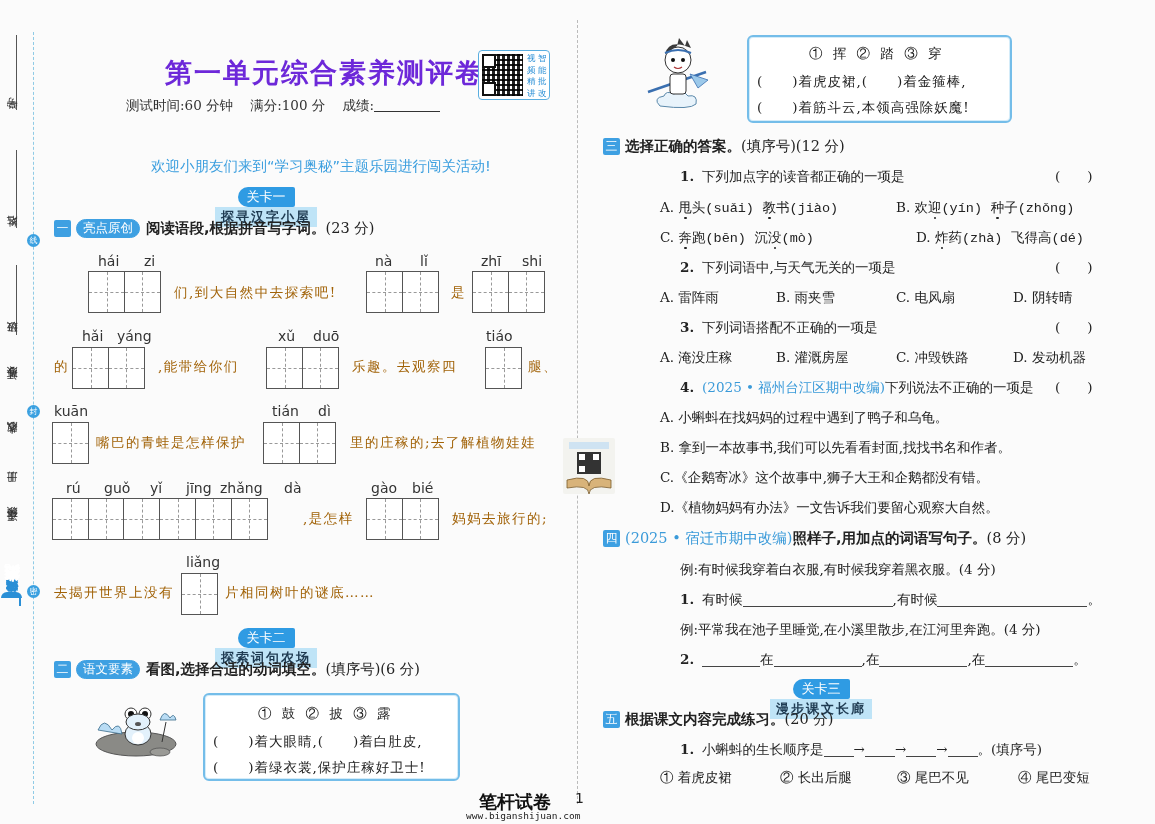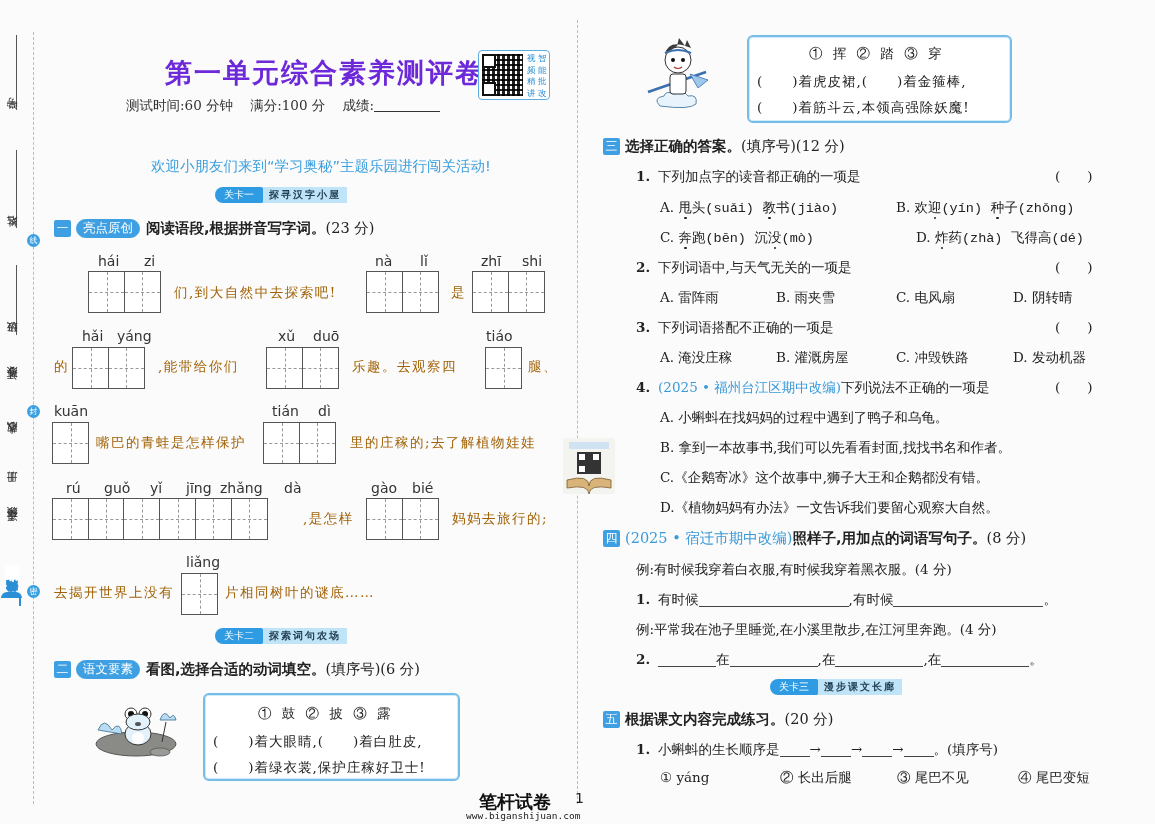--- a/index.html
+++ b/index.html
@@ -29,21 +29,21 @@
       repeating-linear-gradient(0deg, #222 0 2px, #fff 2px 5px);
       background-blend-mode: multiply; position: relative; }
   .qr .code::before, .qr .code::after { content: ""; position: absolute; width: 10px; height: 10px; border: 2.5px solid #111; background: #fff; }
   .qr .code::before { top: 0; left: 0; }
   .qr .code::after { bottom: 0; left: 0; }
   .qr .qt { font-family: "DejaVu Sans", sans-serif; color: #2a8fd6; font-size: 8.5px; line-height: 11px; width: 24px; display: flex; flex-wrap: wrap; padding-top: 2px; }
   .qr .qt span { width: 11px; text-align: center; }
 
   .welcome { left: 86px; top: 157px; width: 470px; text-align: center; font-family: "DejaVu Sans", sans-serif; color: #3c9fdf; font-size: 14.5px; }
 
-  .stage { font-family: "DejaVu Sans", sans-serif; font-size: 10px; display: flex; align-items: flex-start; }
+  .stage { font-family: "DejaVu Sans", sans-serif; font-size: 13px; display: flex; align-items: center; flex-direction: column; }
   .stage .lv { background: #2f9be3; color: #fff; padding: 1px 9px; border-radius: 10px 2px 2px 10px; }
   .stage .nm { background: #bfe4f7; color: #1f3b52; font-weight: bold; padding: 1px 6px; letter-spacing: 2px; }
 
   .q-head { font-family: "DejaVu Sans", sans-serif; font-size: 14.5px; display: flex; align-items: center; color: #222; }
   .q-num { display: inline-block; background: #3ea0e2; color: #fff; font-size: 12px; width: 17px; height: 17px; line-height: 17px; text-align: center; border-radius: 2px; margin-right: 5px; }
   .q-tag { display: inline-block; border: 1.5px solid #3ea0e2; background: #3ea0e2; color: #fff; font-size: 12.5px; padding: 0 6px; border-radius: 10px; margin-right: 6px; }
   .q-head .pts { font-family: "DejaVu Serif", serif; font-weight: normal; }
   .q-head b { font-weight: bold; }
   .src { color: #3a9ad9; font-family: "DejaVu Serif", serif; font-weight: normal; }
 
@@ -52,21 +52,21 @@
   .cell { width: 37px; height: 42px; border: 1.3px solid #555; margin-left: -1.3px; position: relative; background: #fff; }
   .cell:first-child { margin-left: 0; }
   .cell::before { content: ""; position: absolute; left: 50%; top: 0; bottom: 0; border-left: 1px dashed #999; }
   .cell::after { content: ""; position: absolute; top: 50%; left: 0; right: 0; border-top: 1px dashed #999; }
   .py { position: absolute; font-family: "DejaVu Sans", sans-serif; font-size: 14px; color: #333; }
   .ptext { position: absolute; font-size: 13.5px; color: #a16207; letter-spacing: 1.5px; }
 
   .fill-box { position: absolute; border: 2px solid #74bde9; border-radius: 6px; background: #fff; box-shadow: 0 0 0 1px #d4ecf9 inset; }
   .fill-box .row { position: absolute; font-size: 13.5px; color: #222; letter-spacing: 1px; white-space: nowrap; }
 
-  .rq { position: absolute; font-size: 13.5px; color: #222; white-space: nowrap; }
+  .rq { position: absolute; font-size: 13.5px; color: #222; white-space: nowrap; margin-left: 44px; }
   .rq .n { font-weight: bold; margin-right: 8px; }
   .opt { position: absolute; font-size: 13.5px; color: #222; white-space: nowrap; }
   .opt .p { font-family: Liberation Mono, monospace; }
   .dot { position: relative; }
   .dot::after { content: ""; position: absolute; left: 50%; bottom: -4px; width: 2.5px; height: 2.5px; margin-left: -1px; background: #222; border-radius: 50%; }
   .paren { position: absolute; font-size: 13.5px; color: #222; }
   .uline { display: inline-block; border-bottom: 1px solid #444; height: 14px; vertical-align: -3px; }
 
   .illu { position: absolute; }
   .footer-brand { left: 479px; top: 790px; font-family: "DejaVu Sans", sans-serif; font-size: 18px; font-weight: bold; color: #111; }
@@ -349,16 +349,16 @@
 </div>
 
 <div class="abs q-head" style="left:603px;top:710px">
   <span class="q-num">五</span>
   <b>根据课文内容完成练习。</b>
   <span class="pts">(20 分)</span>
 </div>
 <div class="rq" style="left:636px;top:741px">
   <span class="n">1.</span><span>小蝌蚪的生长顺序是</span><span class="uline" style="width:30px"></span><span>→</span><span class="uline" style="width:30px"></span><span>→</span><span class="uline" style="width:30px"></span><span>→</span><span class="uline" style="width:30px"></span><span>。(填序号)</span>
 </div>
-<div class="opt" style="left:660px;top:769px">① yáng</div>
+<div class="opt" style="left:660px;top:769px">① 着虎皮裙</div>
 <div class="opt" style="left:780px;top:769px">② 长出后腿</div>
 <div class="opt" style="left:897px;top:769px">③ 尾巴不见</div>
 <div class="opt" style="left:1018px;top:769px">④ 尾巴变短</div>
 
 </body></html>

